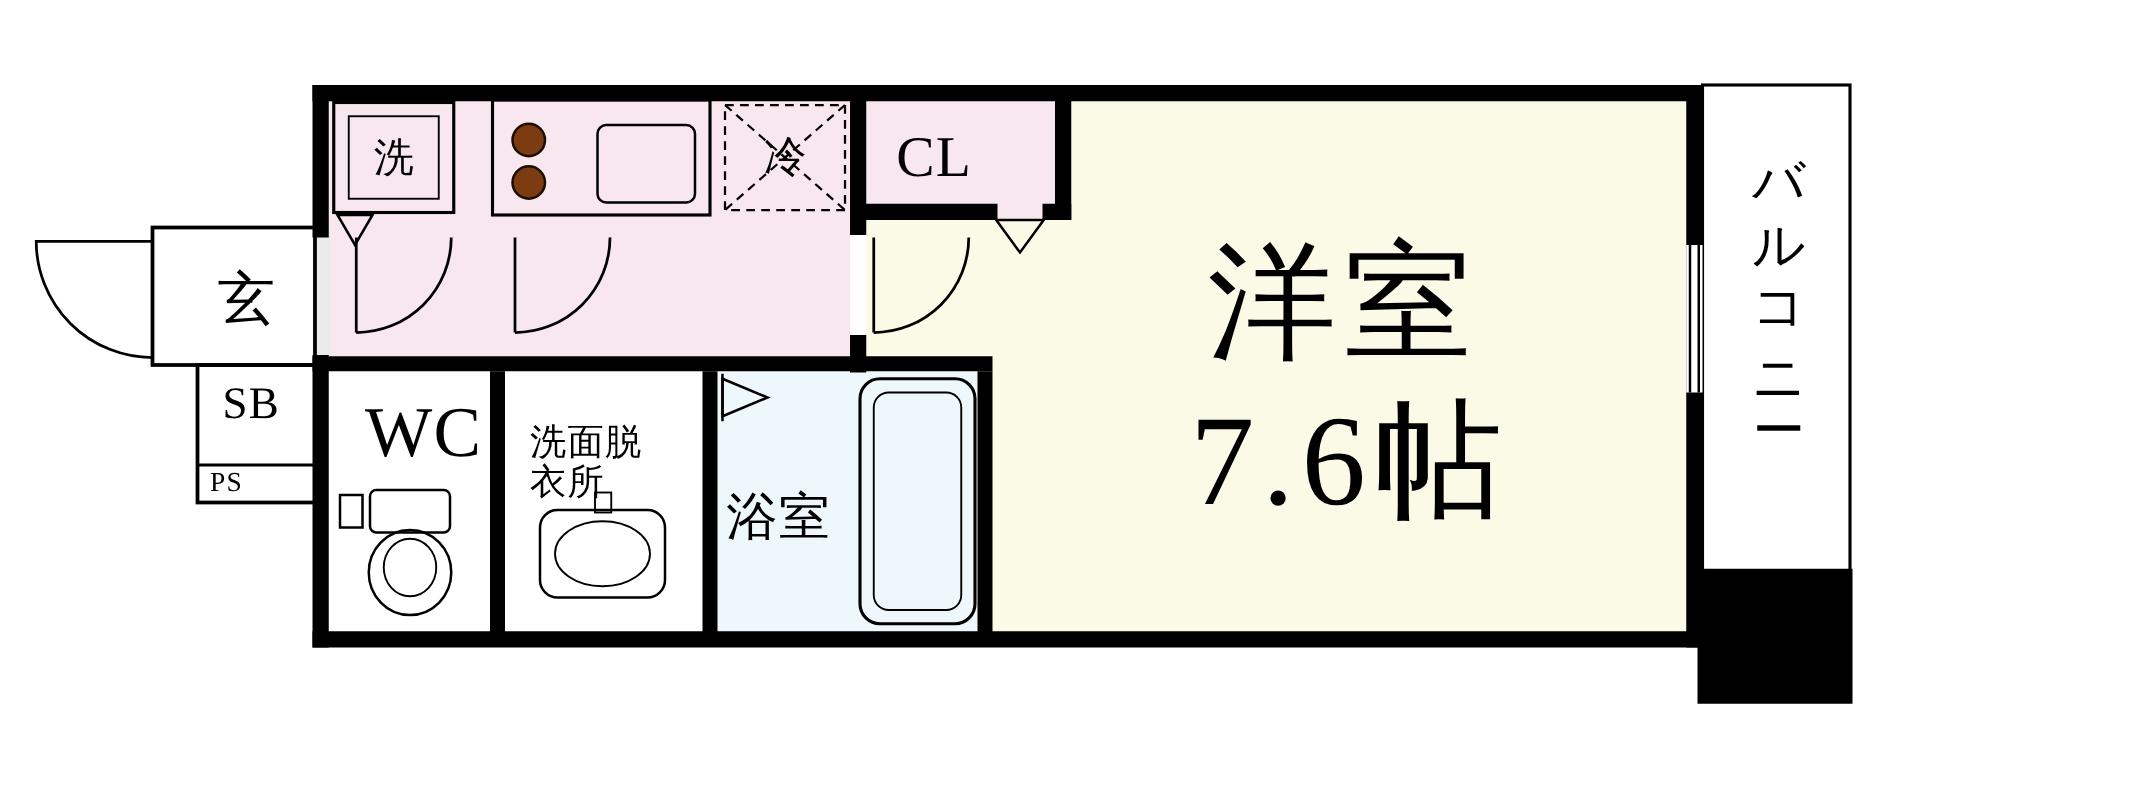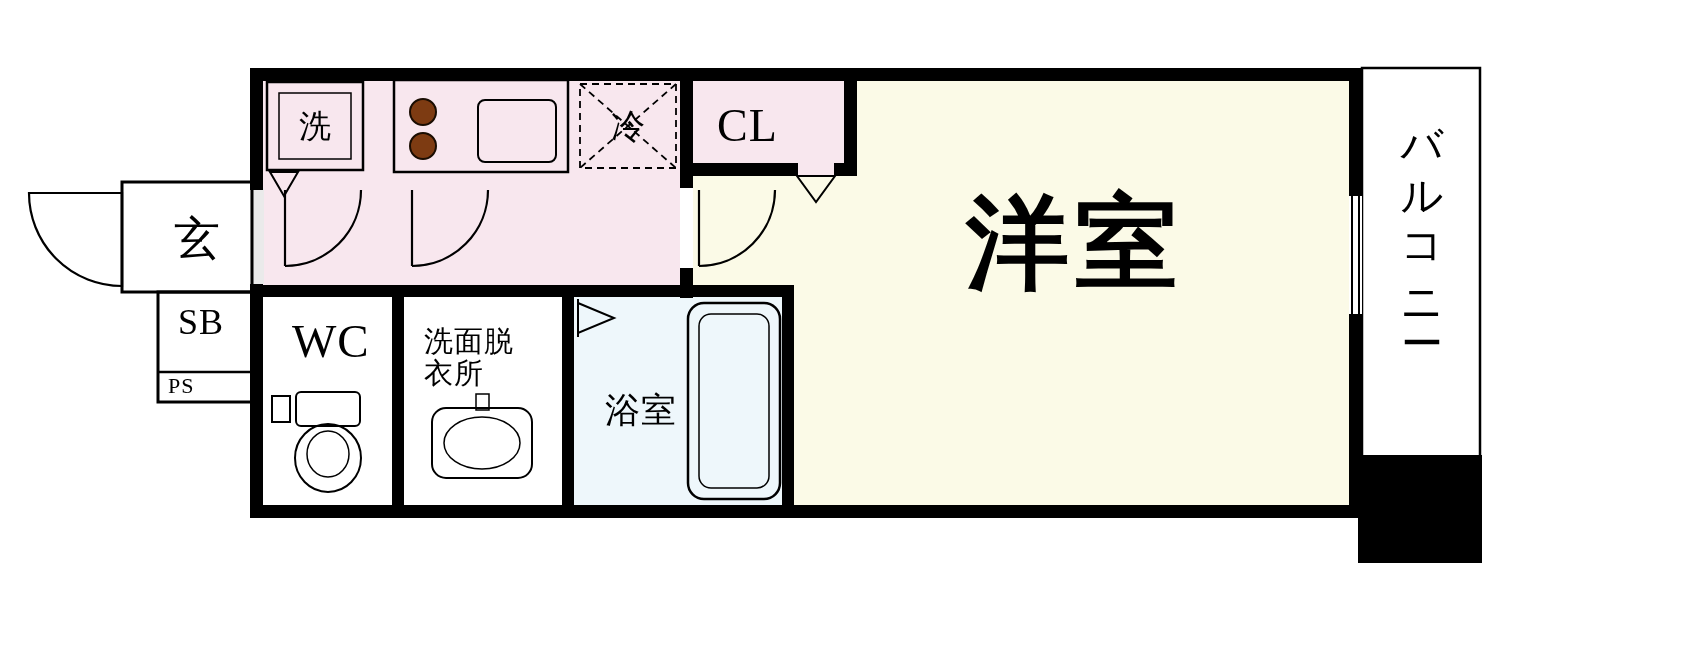--- a/index.html
+++ b/index.html
@@ -6,21 +6,21 @@
   .stage{position:relative;width:1707px;height:648px;background:#ffffff;overflow:hidden;}
   .stage svg{position:absolute;left:0;top:0;}
   .lbl{
     position:absolute;
     font-family:"Liberation Serif","DejaVu Serif",serif;
     color:#000;
     line-height:1.12;
     white-space:pre-line;
     letter-spacing:1px;
   }
-  .lbl.big{font-weight:700;letter-spacing:6px;}
+  .lbl.big{font-weight:400;letter-spacing:6px;}
   .lbl.vert{writing-mode:vertical-rl;letter-spacing:8px;}
   
   .w{fill:#000000;}
   .f-pink{fill:#f8e7ee;}
   .f-cream{fill:#fbfae7;}
   .f-blue{fill:#d9edf8;}
   .f-fix{fill:#cfe7f5;}
   .f-fixlight{fill:#eaf5fb;}
   .f-bath{fill:#eef7fb;}
   .f-gray{fill:#eaeaea;}
@@ -121,20 +121,21 @@
       </g>
     </g>
   </svg>
 
   <div class="lbl" style="left:174px;top:213px;font-size:46px">玄</div>
   <div class="lbl" style="left:178px;top:302px;font-size:36px">SB</div>
   <div class="lbl" style="left:168px;top:374px;font-size:22px">PS</div>
   <div class="lbl" style="left:299px;top:109px;font-size:32px">洗</div>
   <div class="lbl" style="left:611px;top:108px;font-size:34px">冷</div>
   <div class="lbl" style="left:717px;top:100px;font-size:46px">CL</div>
-  <div class="lbl" style="left:292px;top:315px;font-size:47px">WC</div>
-  <div class="lbl" style="left:424px;top:325px;font-size:29px">洗面脱
+  <div class="lbl" style="left:292px;top:315px;font-size:57px">WC</div>
+  <div class="lbl" style="left:424px;top:338px;font-size:29px">洗面脱
 衣所</div>
-  <div class="lbl" style="left:605px;top:391px;font-size:35px">浴室</div>
+  <div class="lbl" style="left:581px;top:391px;font-size:41px">浴室</div>
   <div class="lbl big" style="left:966px;top:186px;font-size:103px">洋室</div>
+  <div class="lbl big" style="left:952px;top:312px;font-size:103px">7.6帖</div>
   <div class="lbl vert" style="left:1398px;top:98px;font-size:42px;height:340px">バルコニー</div>
 
 </div>
 
 </body></html>

